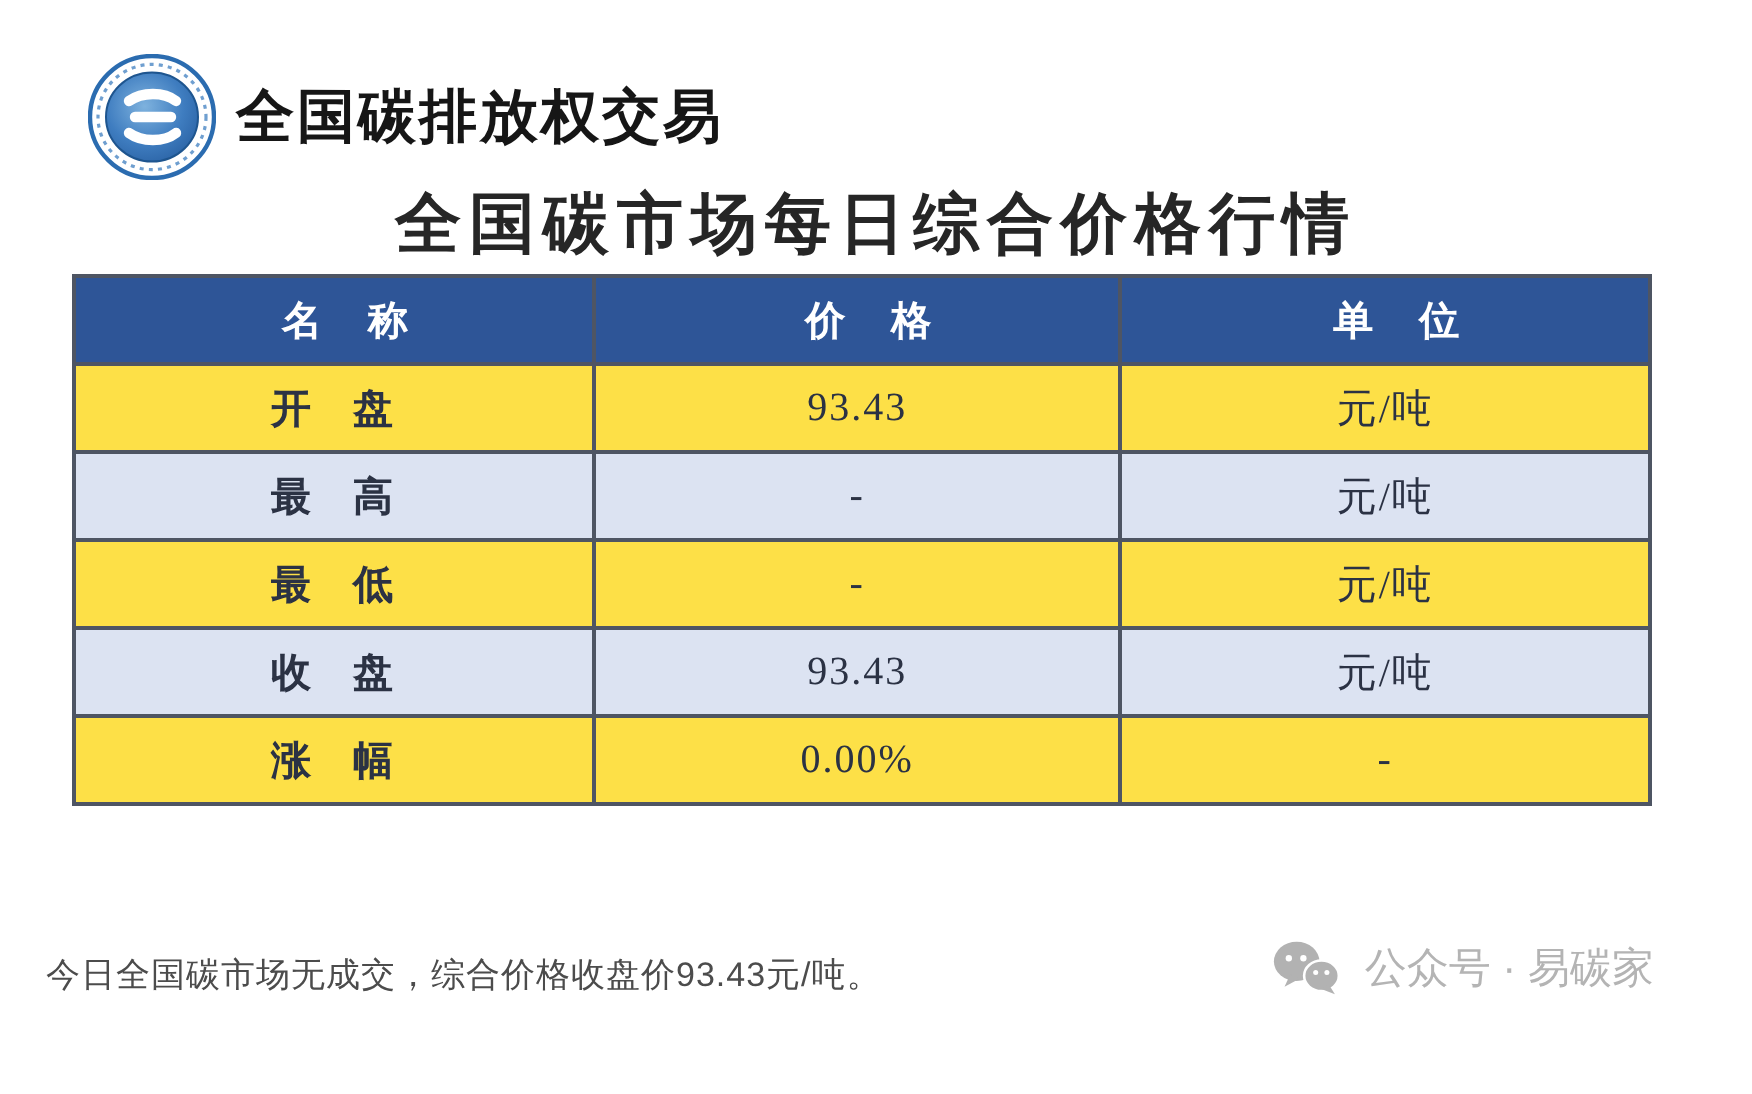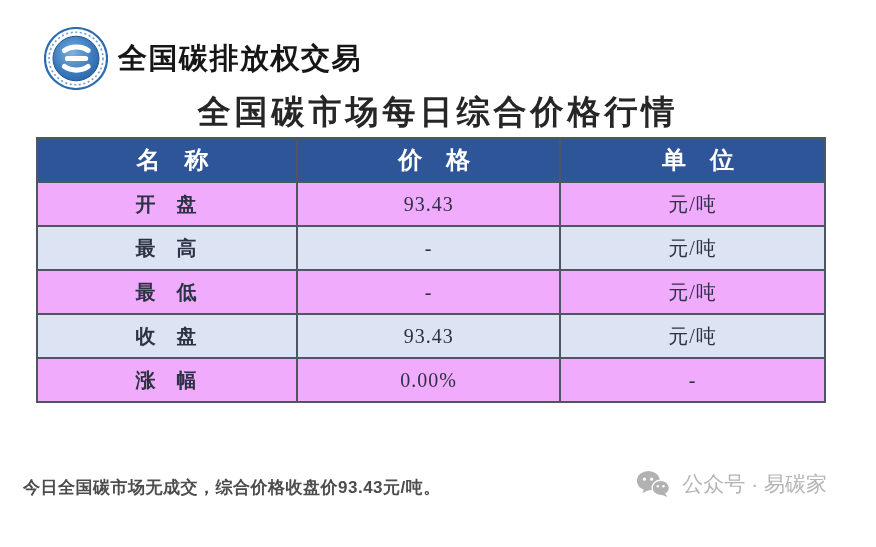--- a/index.html
+++ b/index.html
@@ -26,33 +26,32 @@
   .price-table{
     position:absolute;left:36px;top:137px;width:790px;
     border-collapse:collapse;table-layout:fixed;text-align:center;
     border:2px solid #8d939d;
   }
   .price-table th,.price-table td{
     border:2px solid #4e5563;height:42px;padding:0;vertical-align:middle;
   }
   .price-table th{
     background:var(--header-bg,#2E5597);color:var(--header-text,#ffffff);
-    font-size:24px;font-weight:bold;letter-spacing:3px;word-spacing:12px;padding-left:14px;
+    font-size:20px;font-weight:bold;letter-spacing:3px;word-spacing:12px;padding-left:14px;
   }
   .price-table td{
-    background:#f0abfc;font-size:20px;color:#2b3244;letter-spacing:1px;
+    background:#fde047;font-size:20px;color:#2b3244;letter-spacing:1px;
   }
   .price-table td.name-cell{font-weight:bold;letter-spacing:2px;word-spacing:12px;}
   .price-table tr.alt td{background:var(--row-alt-bg,#DCE3F2);}
   
   .note{
     position:absolute;left:23px;top:476px;font-size:17px;color:#4c4c4c;
     font-family:"Liberation Sans","DejaVu Sans",sans-serif;letter-spacing:.5px;
     white-space:nowrap;
-    font-weight:bold;
   }
   .watermark{
     position:absolute;right:49px;top:470px;display:flex;align-items:center;gap:12px;
     color:var(--watermark-gray,#b4b4b4);font-size:21px;
     font-family:"Liberation Sans","DejaVu Sans",sans-serif;white-space:nowrap;
   }
   .watermark .wx{flex:0 0 auto;display:block;}
 </style>
 </head>
 <body>

